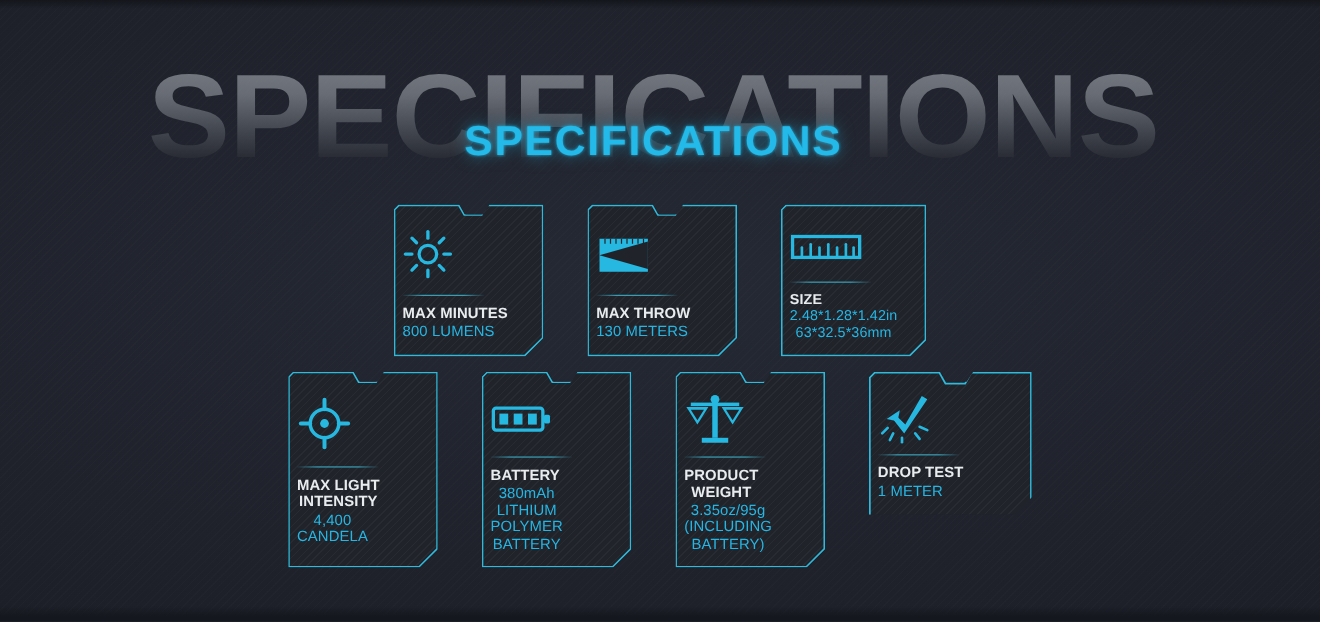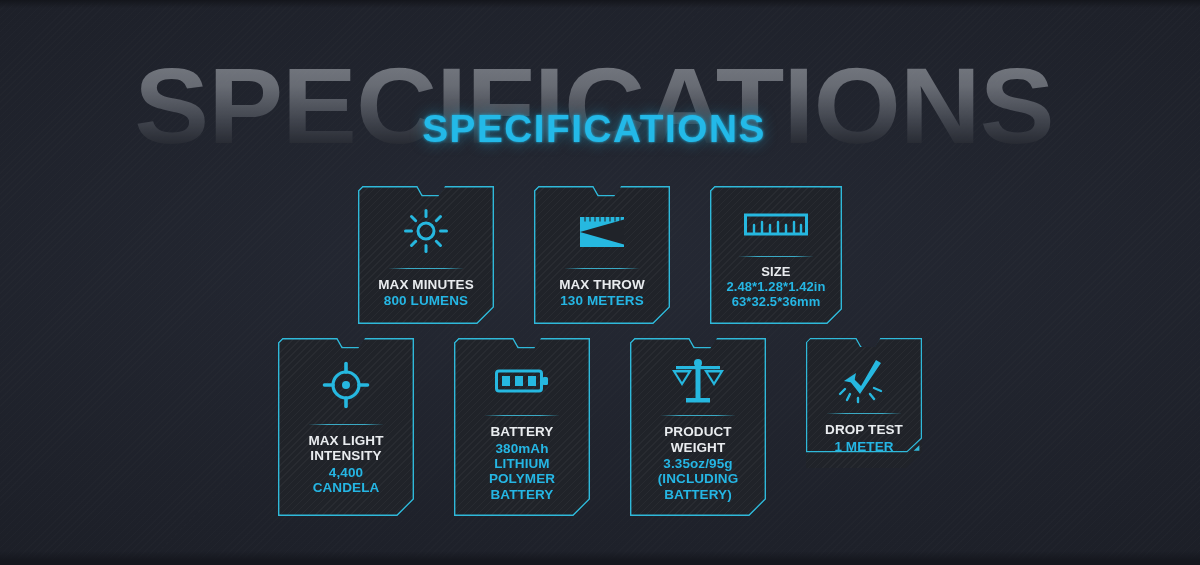--- a/index.html
+++ b/index.html
@@ -123,21 +123,21 @@
   }
 
   
   .card {
     position: relative;
     width: 136px;
     background: #202329;
     padding: 16px 8px 14px 8px;
     display: flex;
     flex-direction: column;
-    align-items: center;
+    align-items: flex-start;
   }
 
   
   .card .hatch {
     position: absolute;
     inset: 0;
     background-image: repeating-linear-gradient(
         -45deg,
         rgba(255,255,255,0.035) 0px,
         rgba(255,255,255,0.035) 1px,
@@ -216,21 +216,21 @@
     line-height: 1.14;
     text-align: center;
     letter-spacing: 0.1px;
     white-space: pre-line;
   }
   .value {
     position: relative;
     z-index: 3;
     color: #25b6e4;
     font-size: 13.5px;
-    font-weight: bold;
+    font-weight: normal;
     line-height: 1.14;
     text-align: center;
     letter-spacing: 0.1px;
     white-space: pre-line;
     margin-top: 1px;
   }
   .card.size-card .label,
   .card.size-card .value { font-size: 13px; }
 
   svg.ico { display: block; }
@@ -400,21 +400,21 @@
           </svg>
         </div>
         <div class="divider"></div>
         <div class="label">PRODUCT
 WEIGHT</div>
         <div class="value">3.35oz/95g
 (INCLUDING
 BATTERY)</div>
       </div>
 
-      <div class="card notched" style="height:130px;width:116px">
+      <div class="card notched" style="height:130px;width:148px">
         <div class="hatch"></div>
         <svg class="card-border" viewBox="0 0 132 130" preserveAspectRatio="none">
           <path d="M0.7,4.7 L4.7,0.7 L57,0.7 L62,9.5 L78,9.5 L83,0.7 L131.3,0.7 L131.3,114 L115,129.3 L0.7,129.3 Z"></path>
           <polygon class="corner-tri" points="129,122 129,128.2 122.5,128.2"></polygon>
         </svg>
         <div class="icon-wrap">
           <svg class="ico" width="56" height="48" viewBox="0 0 56 48">
             <path d="M40,4 L25,30 L16,21 L13,24 L24,38 L45,7 Z" fill="#26b8e0"></path>
             <path d="M20,17 L8,25 L18,27 Z" fill="#26b8e0"></path>
             <g stroke="#26b8e0" stroke-width="2.4" stroke-linecap="round">

